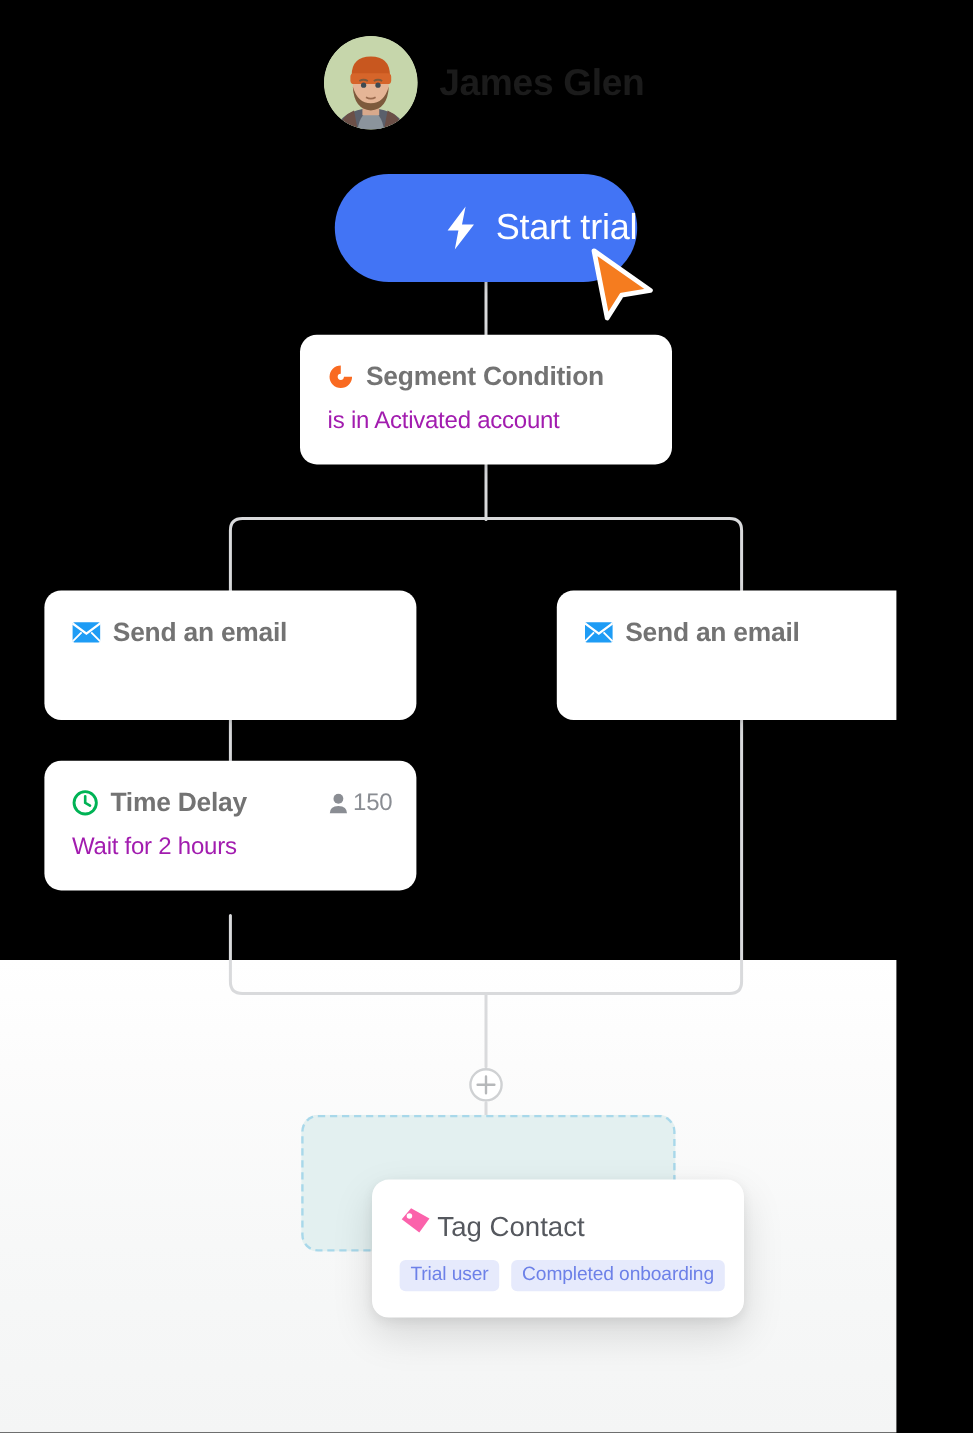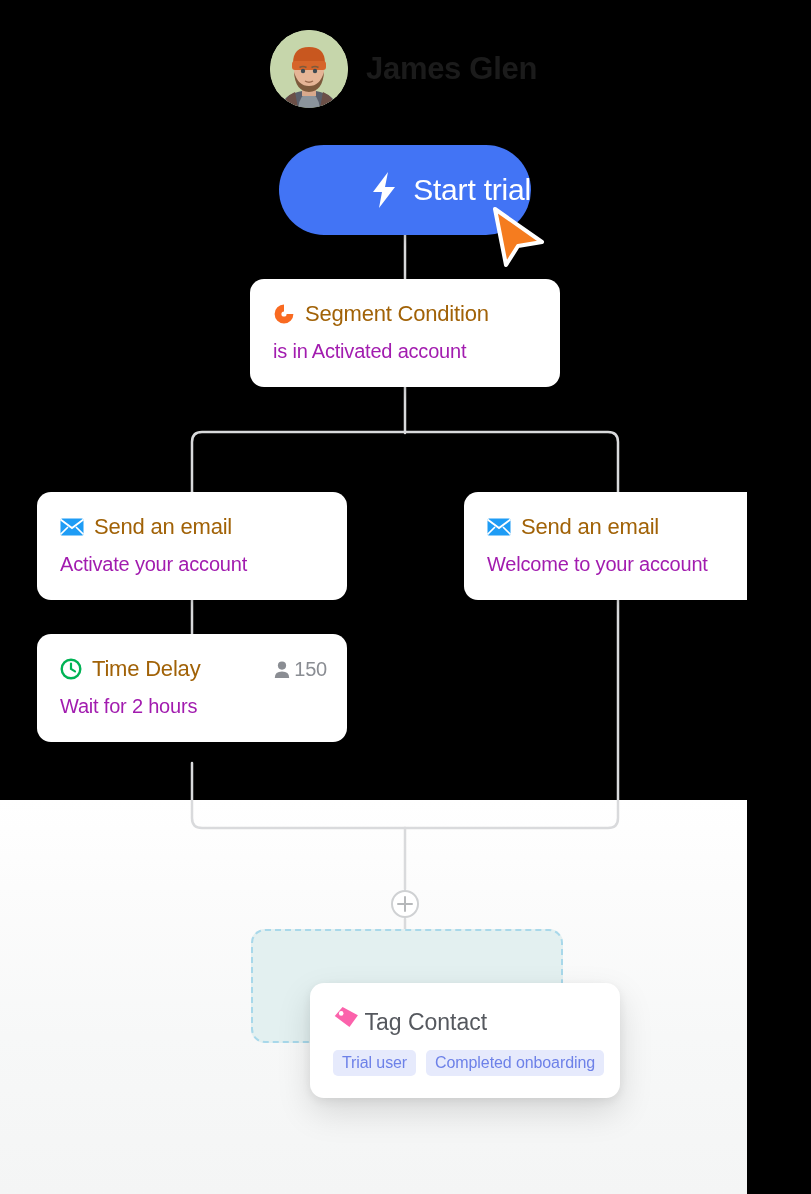--- a/index.html
+++ b/index.html
@@ -118,22 +118,22 @@
     z-index: 5;
     box-sizing: border-box;
   }
   .node .row-title {
     display: flex;
     align-items: center;
     gap: 10px;
   }
   .node .title {
     font-size: 22px;
-    color: #a16207;
-    font-weight: 400;
+    color: #737373;
+    font-weight: 700;
     letter-spacing: -0.2px;
     white-space: nowrap;
   }
   .node .subtitle {
     font-size: 20px;
     color: #a21caf;
     font-weight: 400;
     letter-spacing: -0.2px;
     white-space: nowrap;
   }
@@ -364,33 +364,31 @@
 
   <div class="node" id="node-email-left">
     <div class="row-title">
       <svg width="24" height="18" viewBox="0 0 24 18">
         <rect x="0.5" y="0.5" width="23" height="17" rx="1.5" fill="#1e9cf5"></rect>
         <path d="M0.5 1.5 L12 10 L23.5 1.5" stroke="#ffffff" stroke-width="2" fill="none"></path>
         <path d="M0.5 16.5 L8 9 M23.5 16.5 L16 9" stroke="#ffffff" stroke-width="1.6" fill="none"></path>
       </svg>
       <span class="title">Send an email</span>
     </div>
-    <div class="subtitle">Activate your account</div>
   </div>
 
   <div class="node" id="node-email-right">
     <div class="row-title">
       <svg width="24" height="18" viewBox="0 0 24 18">
         <rect x="0.5" y="0.5" width="23" height="17" rx="1.5" fill="#1e9cf5"></rect>
         <path d="M0.5 1.5 L12 10 L23.5 1.5" stroke="#ffffff" stroke-width="2" fill="none"></path>
         <path d="M0.5 16.5 L8 9 M23.5 16.5 L16 9" stroke="#ffffff" stroke-width="1.6" fill="none"></path>
       </svg>
       <span class="title">Send an email</span>
     </div>
-    <div class="subtitle">Welcome to your account</div>
   </div>
 
   <div id="node-ghost"></div>
 
   <div class="node" id="node-delay">
     <div class="delay-head">
       <div class="row-title">
         <svg width="22" height="22" viewBox="0 0 22 22">
           <circle cx="11" cy="11" r="9.3" fill="none" stroke="#00b355" stroke-width="2.4"></circle>
           <path d="M11 5.6 V11 L15 13.4" stroke="#00b355" stroke-width="2.2" fill="none" stroke-linecap="round"></path>

